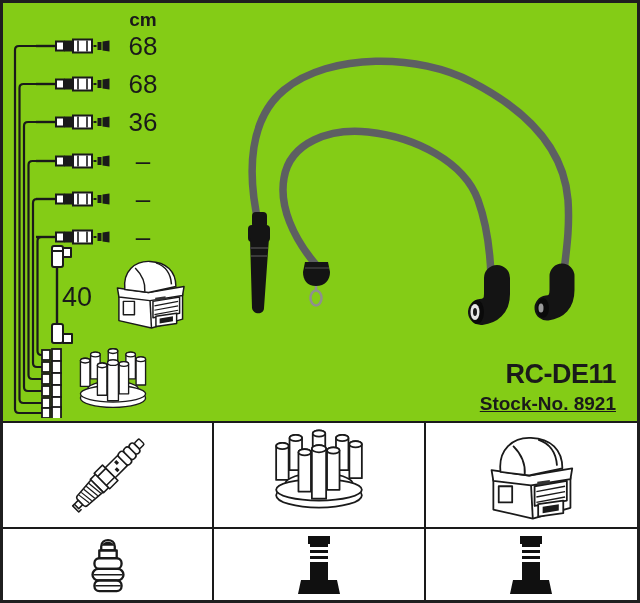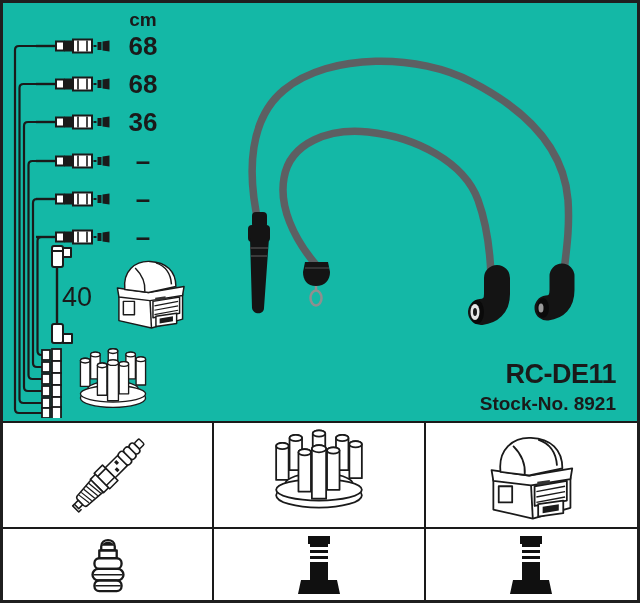--- a/index.html
+++ b/index.html
@@ -1,41 +1,42 @@
 <!DOCTYPE html>
 <html><head>
 <meta charset="utf-8">
 <style>
   html,body{margin:0;padding:0;background:#e8e8e8;}
   *{box-sizing:border-box;}
   .frame{
-    position:relative;width:640px;height:603px;background:#14b8a6;
+    position:relative;width:640px;height:603px;background:#84cc16;
     font-family:"Liberation Sans",sans-serif;color:#1a1a1a;overflow:hidden;
     box-shadow:inset 0 0 0 3px #1f1f1f;
   }
   .abs{position:absolute;}
   .unit-header{
     position:absolute;left:122px;top:8px;width:42px;height:24px;
     font-size:19px;font-weight:bold;text-align:center;line-height:24px;
   }
   .lead-gfx{position:absolute;left:36px;width:78px;height:20px;}
   .lead-len{
     position:absolute;left:122px;width:42px;height:32px;
-    font-size:26px;font-weight:bold;text-align:center;line-height:32px;
+    font-size:26px;font-weight:normal;text-align:center;line-height:32px;
   }
   .coil-len{
     position:absolute;left:62px;top:282px;font-size:27px;font-weight:normal;
   }
   .model-text{
     position:absolute;right:24px;top:359px;font-size:27px;font-weight:bold;
     letter-spacing:-0.5px;
   }
   .stock-text{
     position:absolute;right:24px;top:393px;font-size:19px;font-weight:bold;
     text-align:right;
+    text-decoration:underline;
   }
   .parts-table{
     position:absolute;left:3px;right:3px;top:421px;bottom:3px;
     display:grid;grid-template-columns:1fr 1fr 1fr;grid-template-rows:106px 1fr;
     border-top:2px solid #1a1a1a;background:#fff;
   }
   .cell{
     position:relative;display:flex;align-items:center;justify-content:center;
     border-right:2px solid #1a1a1a;
   }

